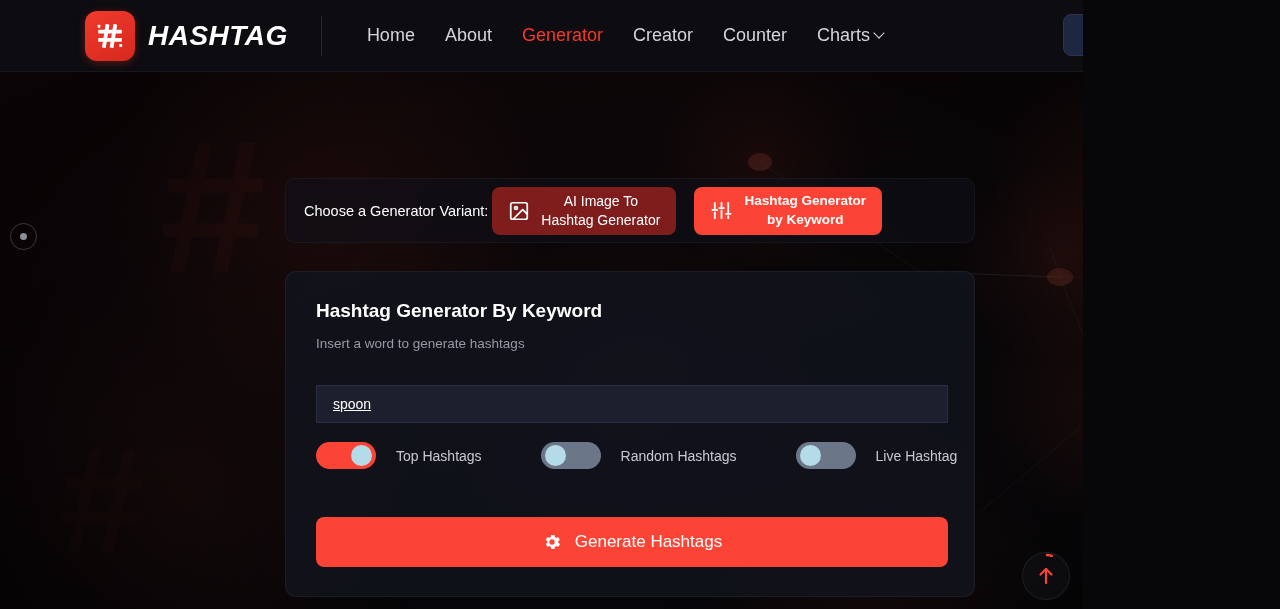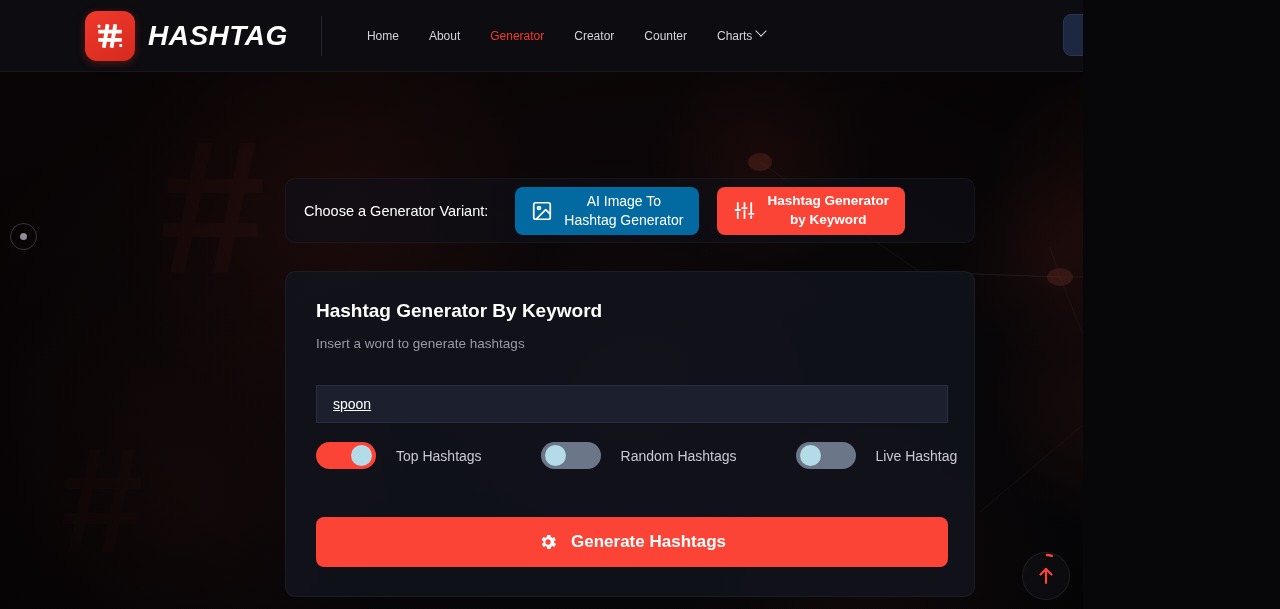--- a/index.html
+++ b/index.html
@@ -79,25 +79,25 @@
   .nav-sep {
     width: 1px; height: 40px;
     background: #26262e;
     margin-left: 33px;
   }
 
   .nav { display: flex; align-items: center; margin-left: 30px; }
 
   .nav-item {
     color: #d4d4db;
-    font-size: 12px;
+    font-size: 18px;
     padding: 8px 15px;
     cursor: pointer;
     white-space: nowrap;
-    display: flex; gap: 5px;
+    display: flex; align-items: center; gap: 5px;
   }
   .nav-item.active { color: #f5392b; }
 
   .chev { display: inline-block; width: 9px; height: 9px; position: relative; top: -2px; }
   .chev::after {
     content: "";
     position: absolute; left: 0; top: 0;
     width: 7px; height: 7px;
     border-right: 1.6px solid #d4d4db;
     border-bottom: 1.6px solid #d4d4db;
@@ -162,22 +162,22 @@
     height: 48px;
     border-radius: 8px;
     display: flex;
     align-items: center;
     gap: 11px;
     padding: 0 16px;
     cursor: pointer;
   }
 
   .variant-btn.inactive {
-    background: #0369a1;
-    margin-left: 27px;
+    background: #7f1d1d;
+    margin-left: 4px;
   }
   .variant-btn.active {
     background: #fb4436;
     margin-left: 18px;
   }
 
   .variant-btn-text {
     color: #fff;
     font-size: 13.5px;
     font-weight: bold;
@@ -265,21 +265,21 @@
     border-radius: 8px;
     display: flex;
     align-items: center;
     justify-content: center;
     gap: 13px;
     cursor: pointer;
   }
   .gen-btn-label {
     color: #ffffff;
     font-size: 17px;
-    font-weight: bold;
+    font-weight: normal;
   }
 
   
   .scroll-top {
     position: absolute;
     right: 13px; bottom: 9px;
     width: 48px; height: 48px;
     z-index: 30;
     cursor: pointer;
   }

